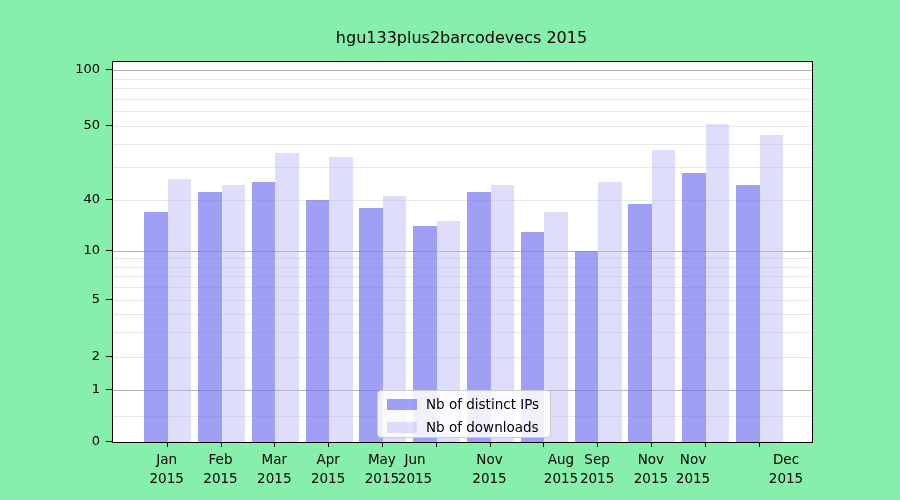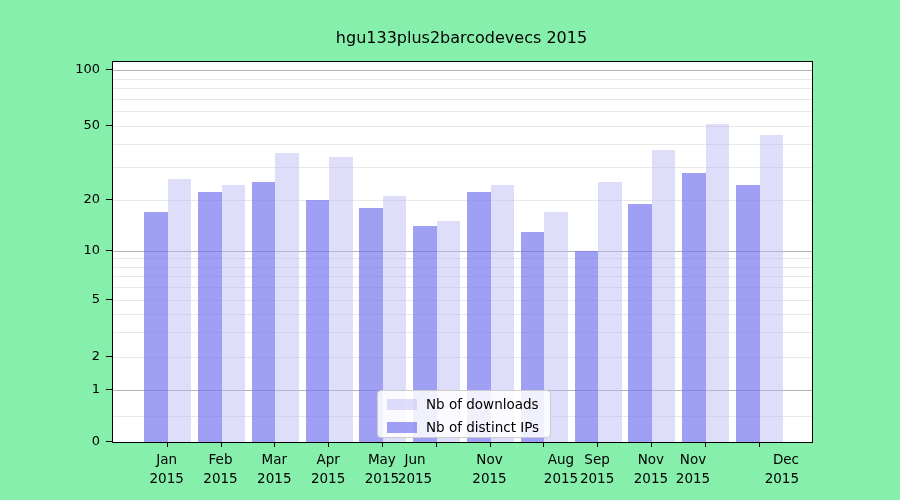--- a/index.html
+++ b/index.html
@@ -151,43 +151,43 @@
         <div class="bar" title="" style="left: 515.4px; width: 23.5px; top: 141.8px; height: 238.2px; background: rgba(118, 118, 240, 0.7);"></div>
         <div class="bar" title="" style="left: 538.9px; width: 23.5px; top: 88.3px; height: 291.7px; background: rgba(186, 186, 246, 0.48);"></div>
         <div class="bar" title="" style="left: 569.2px; width: 23.5px; top: 110.8px; height: 269.2px; background: rgba(118, 118, 240, 0.7);"></div>
         <div class="bar" title="" style="left: 592.7px; width: 23.5px; top: 62.4px; height: 317.6px; background: rgba(186, 186, 246, 0.48);"></div>
         <div class="bar" title="" style="left: 623px; width: 23.5px; top: 123.3px; height: 256.7px; background: rgba(118, 118, 240, 0.7);"></div>
         <div class="bar" title="" style="left: 646.5px; width: 23.5px; top: 72.5px; height: 307.5px; background: rgba(186, 186, 246, 0.48);"></div>
       </div>
 
     <div class="legend">
       <div class="legend-row">
+        <div class="legend-swatch" style="background: rgba(118, 118, 240, 0.7);"></div>
+        <div class="legend-label">Nb of distinct IPs</div>
+      </div>
+      <div class="legend-row">
         <div class="legend-swatch" style="background: rgba(186, 186, 246, 0.48);"></div>
         <div class="legend-label">Nb of downloads</div>
-      </div>
-      <div class="legend-row">
-        <div class="legend-swatch" style="background: rgba(118, 118, 240, 0.7);"></div>
-        <div class="legend-label">Nb of distinct IPs</div>
       </div>
     </div>
   </div>
 
   <div id="y-axis">
       <div class="ytick-mark" style="top: 441px;"></div>
       <div class="ytick-label" style="top: 433px;">0</div>
       <div class="ytick-mark" style="top: 389px;"></div>
       <div class="ytick-label" style="top: 381px;">1</div>
       <div class="ytick-mark" style="top: 355.7px;"></div>
       <div class="ytick-label" style="top: 347.7px;">2</div>
       <div class="ytick-mark" style="top: 299px;"></div>
       <div class="ytick-label" style="top: 291px;">5</div>
       <div class="ytick-mark" style="top: 250px;"></div>
       <div class="ytick-label" style="top: 242px;">10</div>
       <div class="ytick-mark" style="top: 199px;"></div>
-      <div class="ytick-label" style="top: 191px;">20</div>
+      <div class="ytick-label" style="top: 191px;">40</div>
       <div class="ytick-mark" style="top: 125px;"></div>
       <div class="ytick-label" style="top: 117px;">50</div>
       <div class="ytick-mark" style="top: 69px;"></div>
       <div class="ytick-label" style="top: 61px;">100</div>
     </div>
   <div id="x-axis">
       <div class="xtick-mark" style="left: 166.7px;"></div>
       <div class="xtick-label" style="left: 134.7px;">
         <div>Jan</div>
         <div>2015</div>
@@ -236,18 +236,18 @@
       <div class="xtick-label" style="left: 618.9px;">
         <div>Nov</div>
         <div>2015</div>
       </div>
       <div class="xtick-mark" style="left: 704.7px;"></div>
       <div class="xtick-label" style="left: 661px;">
         <div>Nov</div>
         <div>2015</div>
       </div>
       <div class="xtick-mark" style="left: 758.5px;"></div>
-      <div class="xtick-label" style="left: 735px; text-align: right;">
+      <div class="xtick-label" style="left: 754px;">
         <div>Dec</div>
         <div>2015</div>
       </div>
     </div>
 </div>
 
 </body></html>

